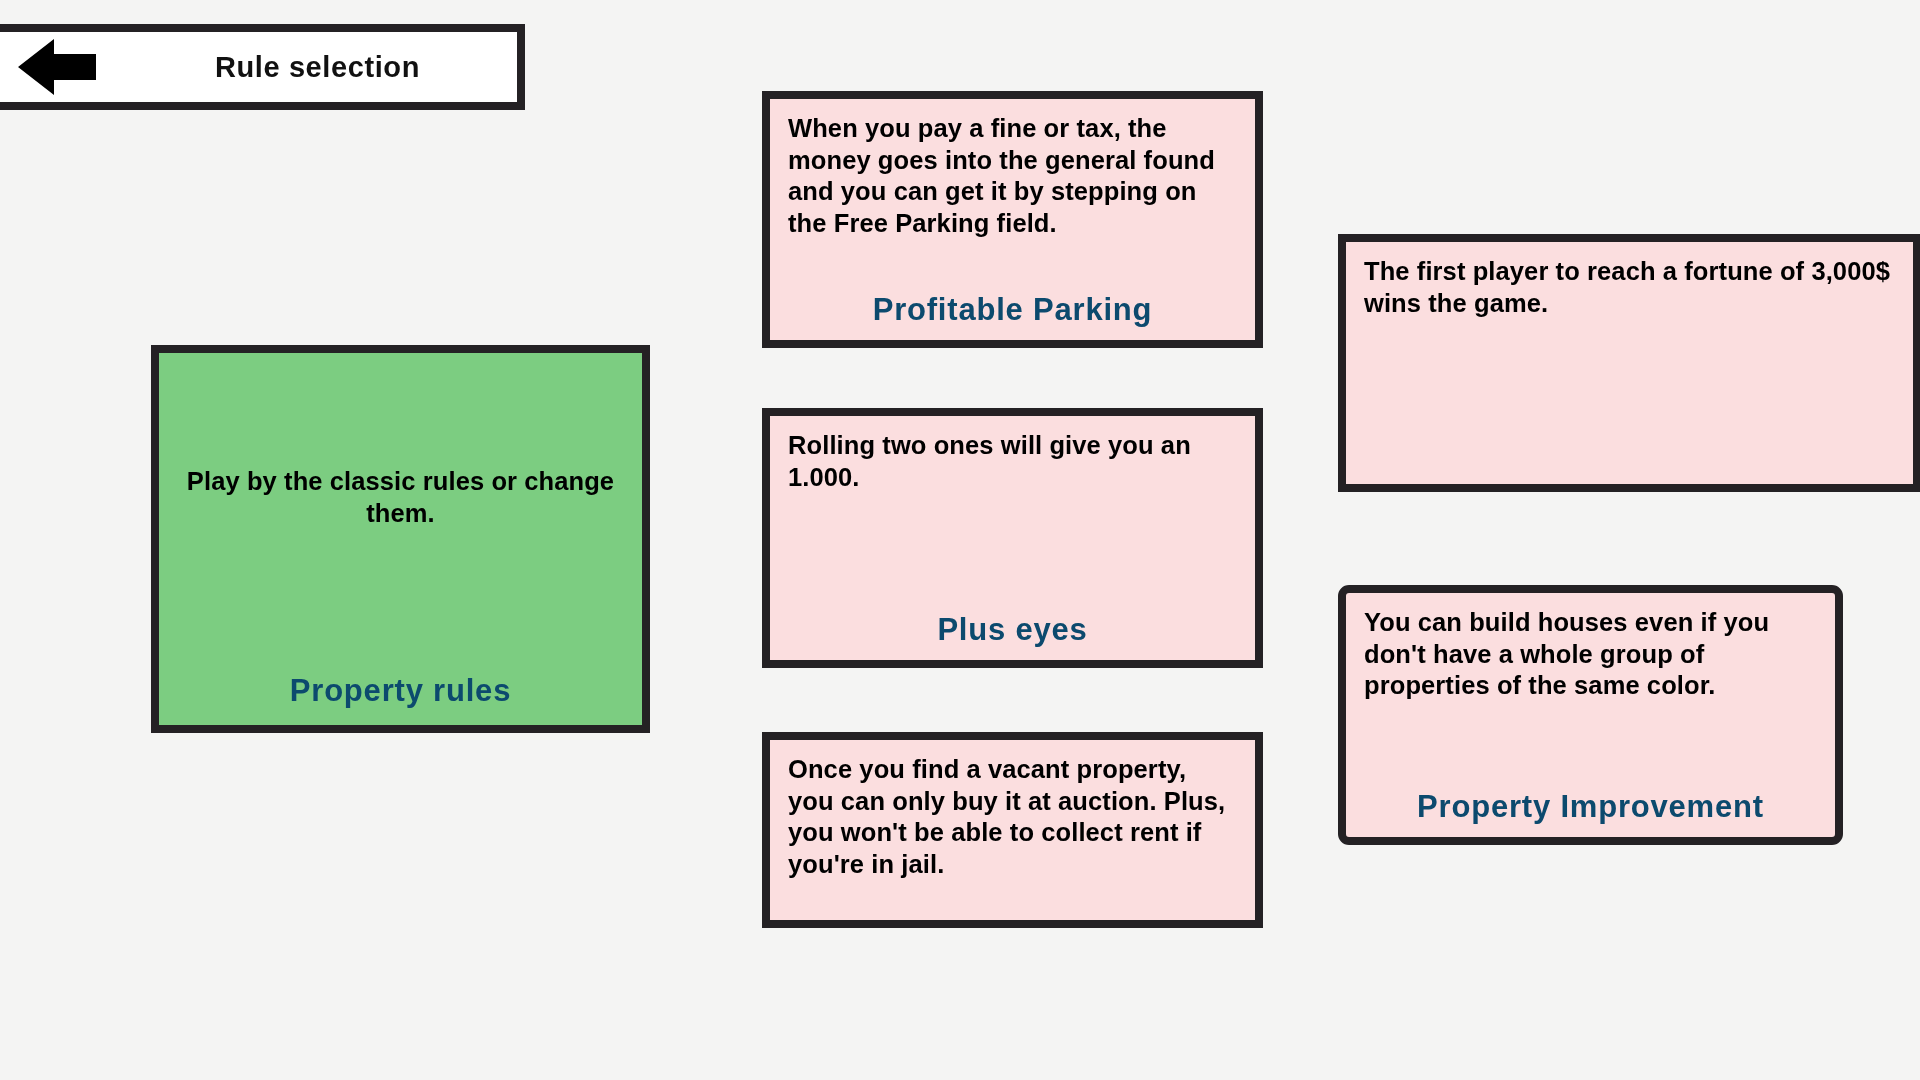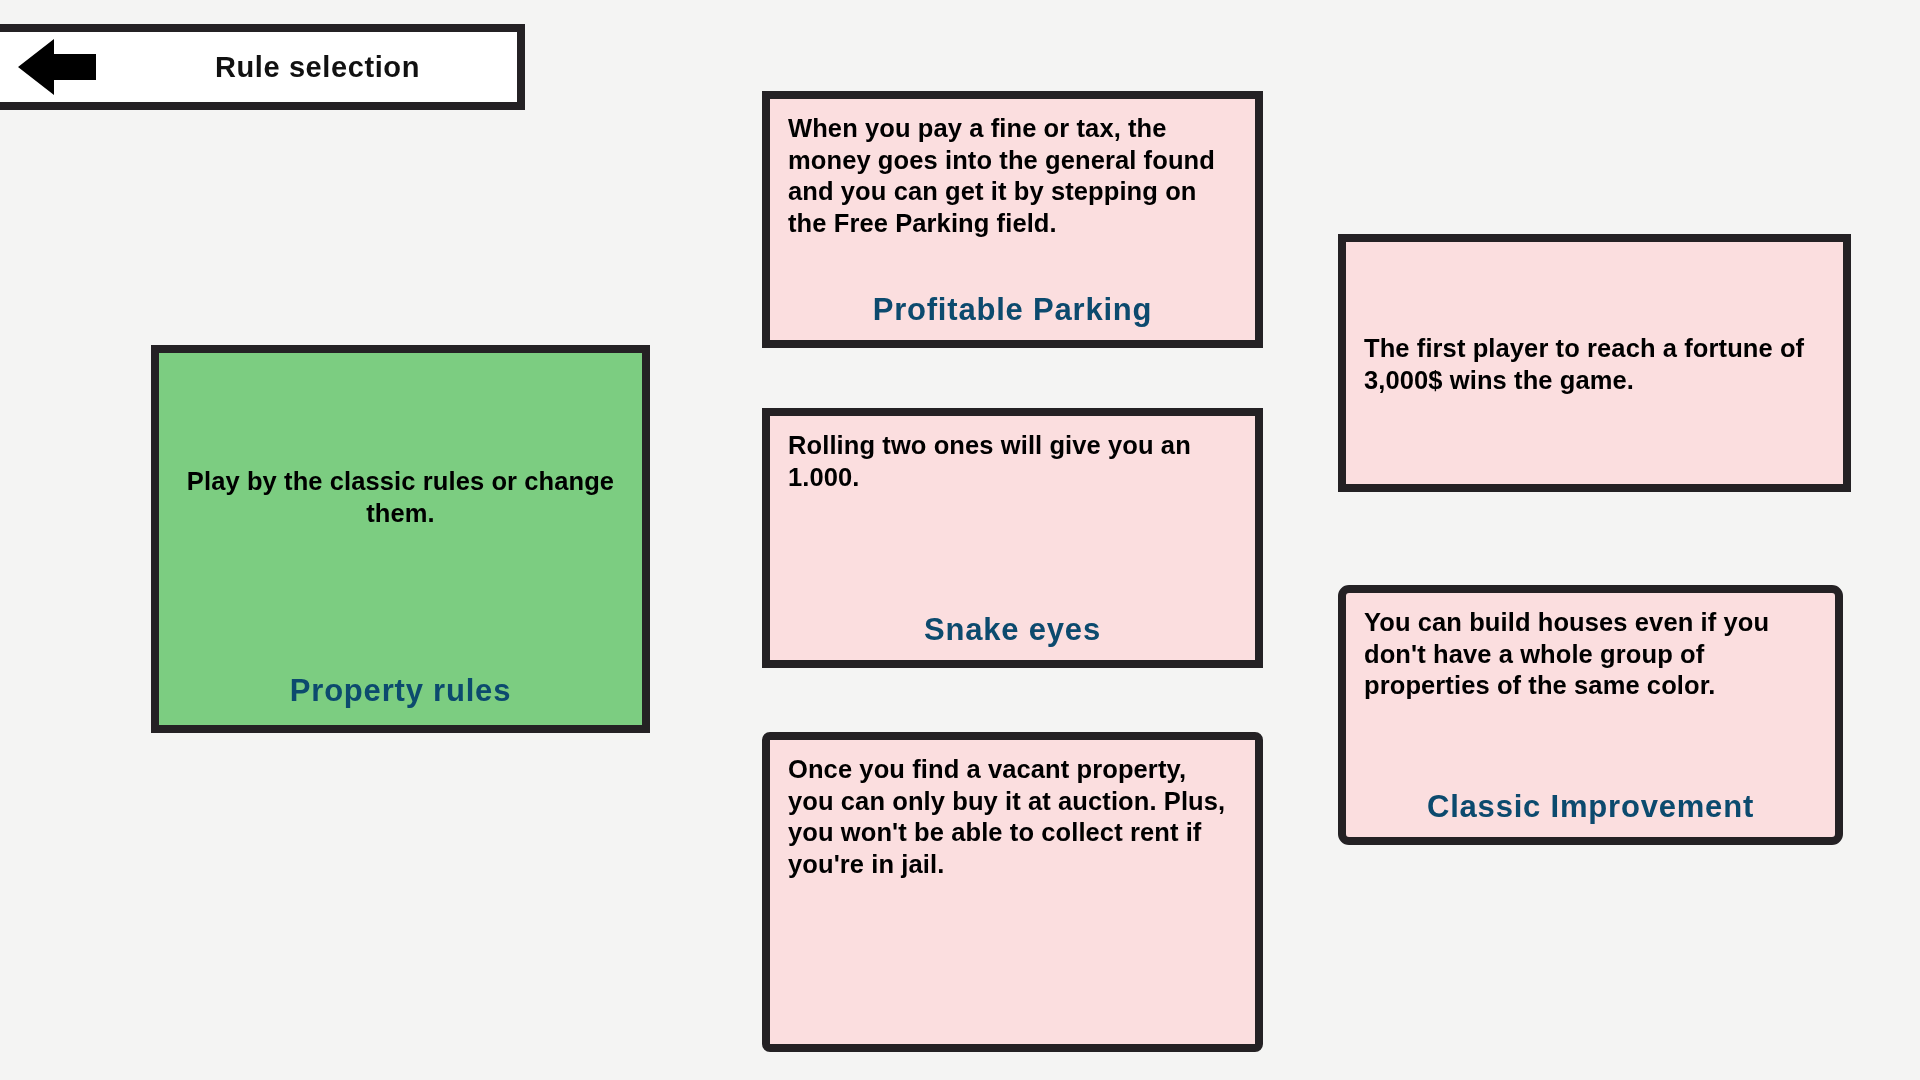--- a/index.html
+++ b/index.html
@@ -85,22 +85,22 @@
   }
   .card-green .card-title {
     margin-top: 0;
     padding-bottom: 6px;
   }
 
   
   #card-classic      { left: 151px; top: 345px;  width: 499px; height: 388px; gap: 44px; }
   #card-parking      { left: 762px; top: 91px;   width: 501px; height: 257px; }
   #card-snake        { left: 762px; top: 408px;  width: 501px; height: 260px; justify-content: center; }
-  #card-rent         { left: 762px; top: 732px;  width: 501px; height: 320px; border-radius: 8px; }
-  #card-wealth       { left: 1338px; top: 234px; width: 513px; height: 258px; justify-content: center; }
+  #card-rent         { left: 762px; top: 732px;  width: 501px; height: 196px; }
+  #card-wealth       { left: 1338px; top: 234px; width: 583px; height: 258px; }
   #card-property     { left: 1338px; top: 585px; width: 505px; height: 260px; border-radius: 11px; }
 </style>
 </head>
 <body>
 
 <div id="header-bar">
   <span id="back-arrow">
     <svg viewBox="0 0 82 60" width="82" height="60" aria-hidden="true">
       <path d="M2 30 L38 2 L38 17 L80 17 L80 43 L38 43 L38 58 Z" fill="#000000"></path>
     </svg>
@@ -113,27 +113,27 @@
   <div class="card-title">Property rules</div>
 </div>
 
 <div class="card card-pink" id="card-parking">
   <div class="card-body">When you pay a fine or tax, the money goes into the general found and you can get it by stepping on the Free Parking field.</div>
   <div class="card-title">Profitable Parking</div>
 </div>
 
 <div class="card card-pink" id="card-snake">
   <div class="card-body">Rolling two ones will give you an 1.000.</div>
-  <div class="card-title">Snake eyes</div>
+  <div class="card-title">Plus eyes</div>
 </div>
 
 <div class="card card-pink" id="card-rent">
   <div class="card-body">Once you find a vacant property, you can only buy it at auction. Plus, you won't be able to collect rent if you're in jail.</div>
 </div>
 
 <div class="card card-pink" id="card-wealth">
   <div class="card-body">The first player to reach a fortune of 3,000$ wins the game.</div>
 </div>
 
 <div class="card card-pink" id="card-property">
   <div class="card-body">You can build houses even if you don't have a whole group of properties of the same color.</div>
-  <div class="card-title">Classic Improvement</div>
+  <div class="card-title">Property Improvement</div>
 </div>
 
 </body></html>

